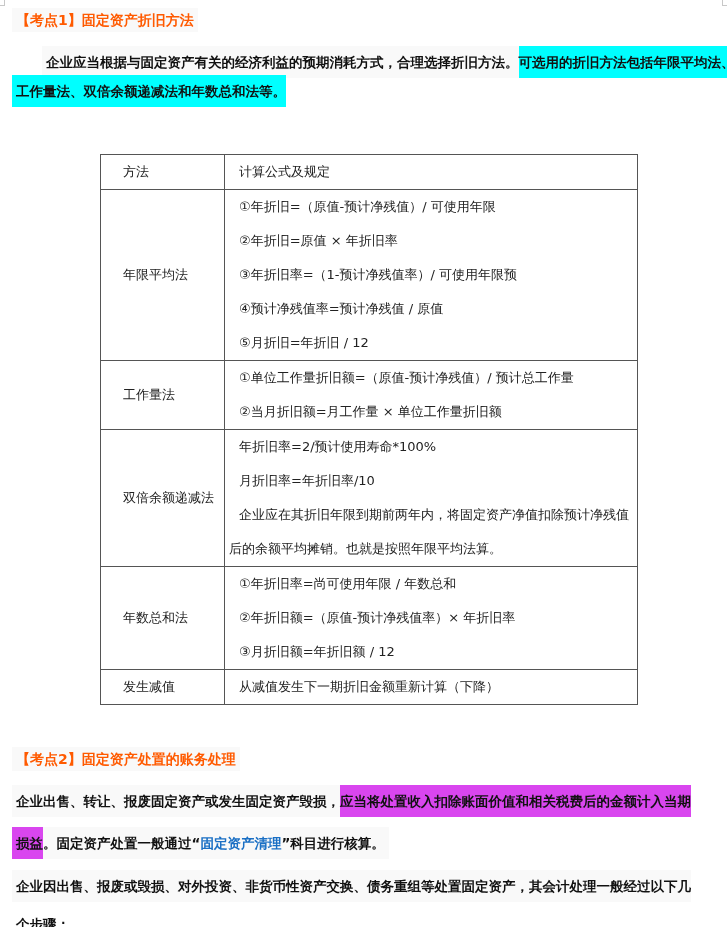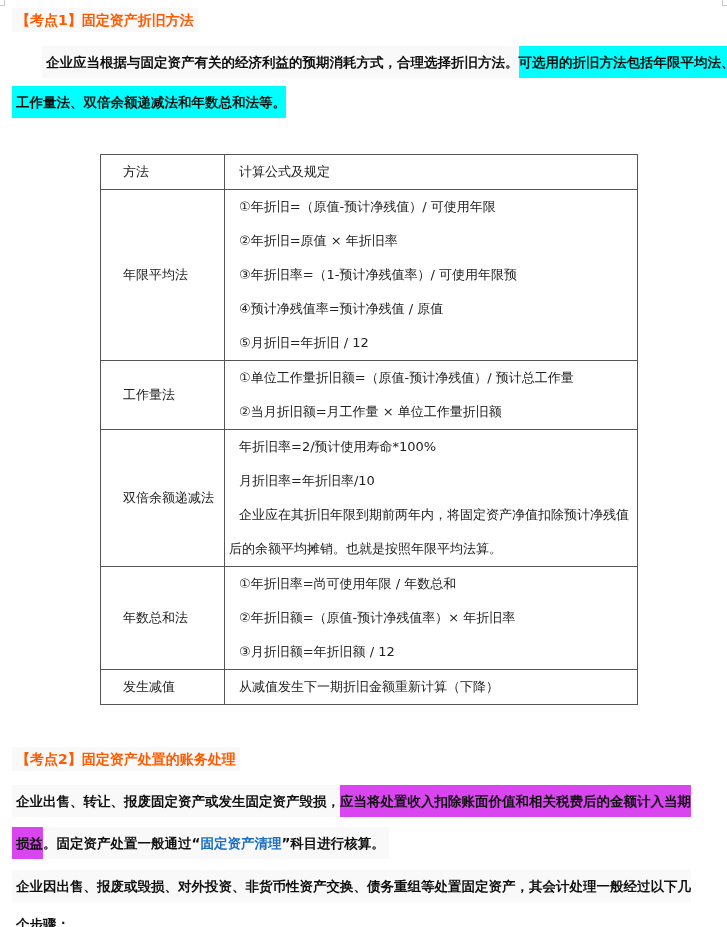--- a/index.html
+++ b/index.html
@@ -85,21 +85,21 @@
 <body>
 
 <div class="corner-mark-left"></div>
 <div class="corner-mark-right"></div>
 
 <div class="heading" style="top:8px;">【考点1】固定资产折旧方法</div>
 
 <div class="para" style="top:46px;margin-left:30px;">
   <span class="bg-grey">企业应当根据与固定资产有关的经济利益的预期消耗方式，合理选择折旧方法。</span><span class="hl-cyan">可选用的折旧方法包括年限平均法、</span>
 </div>
-<div class="para" style="top:86px;">
+<div class="para" style="top:75px;">
   <span class="hl-cyan" style="padding-left:4px;">工作量法、双倍余额递减法和年数总和法等。</span>
 </div>
 
 <table class="methods">
   <tbody>
       <tr class="head-row">
     <td class="col-method">方法</td>
     <td class="col-rule">
       <div class="rule-line">计算公式及规定</div>
     </td>

